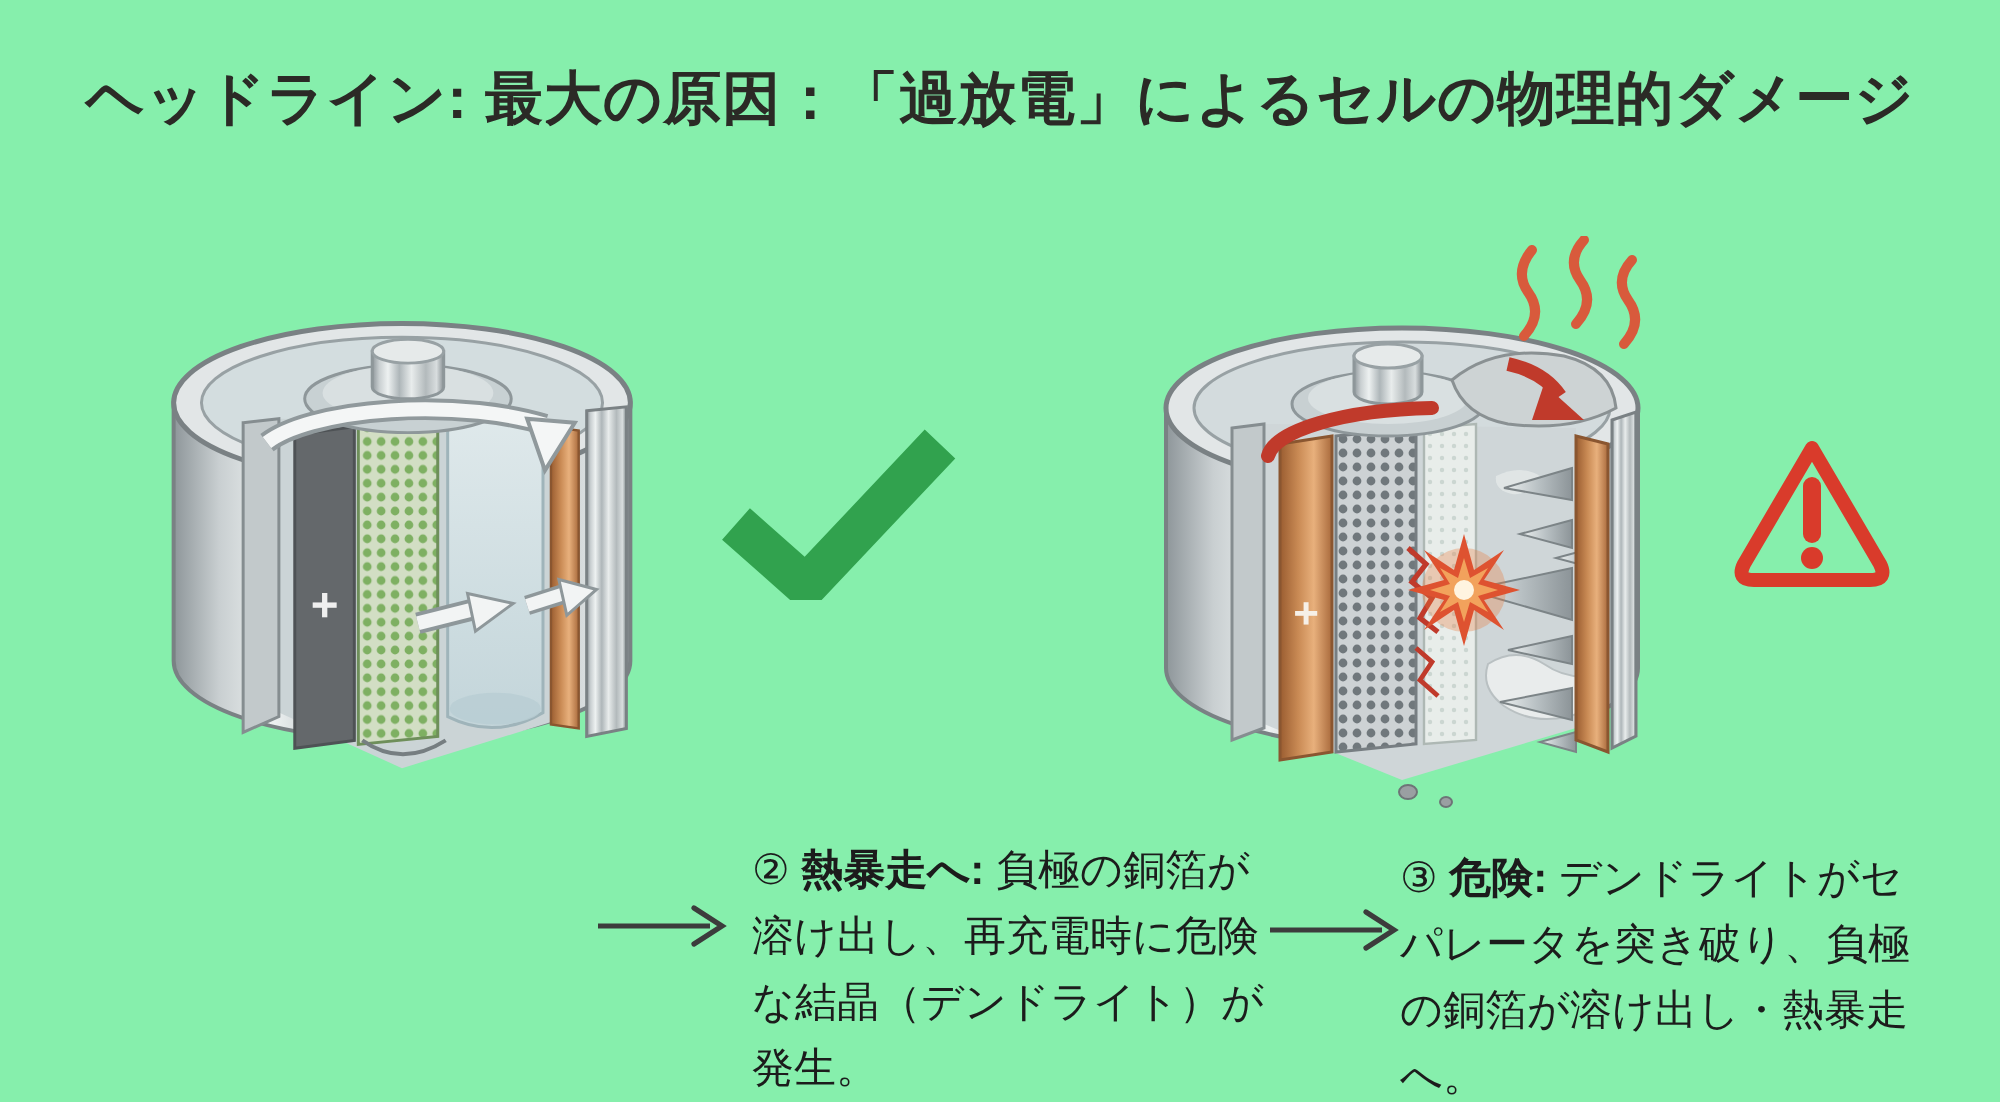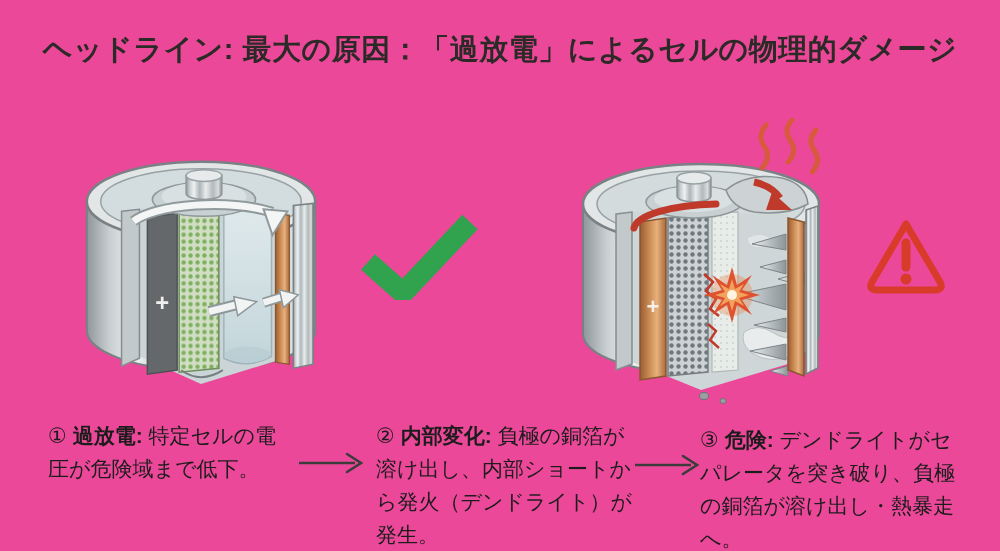--- a/index.html
+++ b/index.html
@@ -1,17 +1,17 @@
 <!DOCTYPE html>
 <html><head>
 <meta charset="utf-8">
 <style>
   html,body{margin:0;padding:0;}
   body{font-family:"Liberation Sans","DejaVu Sans",sans-serif;}
-  .canvas{position:relative;width:1000px;height:551px;background:#ec4899;overflow:hidden;}
+  .canvas{position:relative;width:1000px;height:551px;background:#86efac;overflow:hidden;}
   .headline{position:absolute;top:30px;left:0;right:0;text-align:center;
     font-size:29px;font-weight:700;color:#2B2A26;letter-spacing:.5px;}
   .abs{position:absolute;}
   .step{position:absolute;font-size:21px;line-height:33px;color:#1C1C1C;
     word-break:break-all;}
   .step b{font-weight:700;}
   .step-1{left:48px;top:419px;width:248px;}
   .step-2{left:376px;top:419px;width:268px;}
   .step-3{left:700px;top:423px;width:268px;}
   .flow-arrow{position:absolute;width:68px;height:26px;}
@@ -185,33 +185,29 @@
       <ellipse cx="167" cy="283" rx="3" ry="2.5"></ellipse>
     </g>
   </svg>
 
   <svg class="abs" style="left:864px;top:216px;" width="84" height="82" viewBox="0 0 84 82">
     <path d="M42,8 L76,66 Q80,74 71,74 L13,74 Q4,74 8,66 Z" fill="none" stroke="#D93B2B" stroke-width="7" stroke-linejoin="round"></path>
     <path d="M42,27 L42,51" stroke="#D93B2B" stroke-width="9" stroke-linecap="round"></path>
     <circle cx="42" cy="63" r="5.5" fill="#D93B2B"></circle>
   </svg>
 
-  <div class="step step-1">
-    <span>①</span>
-    <b>過放電:</b><span> 特定セルの電圧が危険域まで低下。</span>
-  </div>
 
   <svg class="flow-arrow flow-1" viewBox="0 0 68 26">
     <line x1="2" y1="13" x2="58" y2="13" stroke="#3C3C3C" stroke-width="2.6"></line>
     <polyline points="50,4 64,13 50,22" fill="none" stroke="#3C3C3C" stroke-width="2.6" stroke-linecap="round"></polyline>
   </svg>
 
   <div class="step step-2">
     <span>②</span>
-    <b>内部変化:</b><span> 負極の銅箔が溶け出し、内部ショートから発火（デンドライト）が発生。</span>
+    <b>熱暴走へ:</b><span> 負極の銅箔が溶け出し、再充電時に危険な結晶（デンドライト）が発生。</span>
   </div>
 
   <svg class="flow-arrow flow-2" viewBox="0 0 68 26">
     <line x1="2" y1="13" x2="58" y2="13" stroke="#3C3C3C" stroke-width="2.6"></line>
     <polyline points="50,4 64,13 50,22" fill="none" stroke="#3C3C3C" stroke-width="2.6" stroke-linecap="round"></polyline>
   </svg>
 
   <div class="step step-3">
     <span>③</span>
     <b>危険:</b><span> デンドライトがセパレータを突き破り、負極の銅箔が溶け出し・熱暴走へ。</span>

